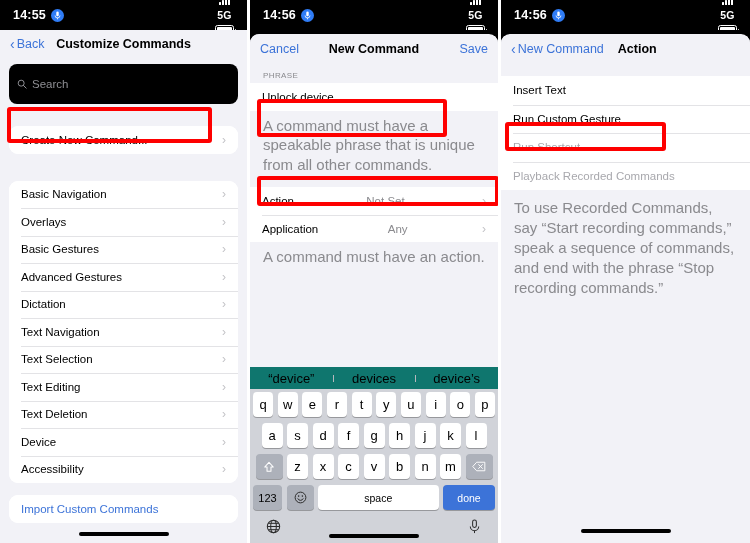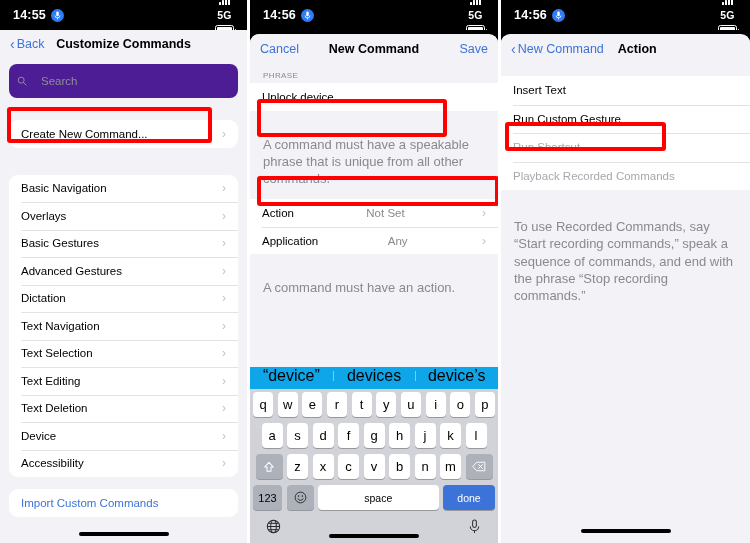--- a/index.html
+++ b/index.html
@@ -56,22 +56,22 @@
   .nav-title {
     position:absolute; left:0; right:0; text-align:center;
     font-size:12.5px; font-weight:bold; color:#000; pointer-events:none;
   }
   .nav-title.left-aligned { position: static; text-align:left; margin-left: 14px; }
   .nav-action { margin-left:auto; color:#3c73d8; font-size:12.5px; }
 
   
   .p1 .body { background:#f2f2f7; height: 513px; position:relative; }
   .searchbar {
-    margin: 6px 9px 0 9px; height: 34px; background:#4c1d95; border-radius: 8px;
-    display:flex; align-items:center; gap:14px; padding: 0 8px;
+    margin: 6px 9px 0 9px; height: 40px; background:#000000; border-radius: 8px;
+    display:flex; align-items:center; gap:5px; padding: 0 8px;
   }
   .searchbar .mag { width: 10px; height:10px; flex:0 0 auto; }
   .search-ph { color:#8e8e93; font-size: 11.5px; }
 
   .group {
     background:#fff; border-radius: 9px; margin: 0 9px; overflow:hidden;
   }
   .row {
     display:flex; align-items:center; height: 27.5px; padding: 0 12px;
     font-size: 11.5px; color:#000; position: relative; background:#fff;
@@ -101,30 +101,29 @@
     position:absolute; left:0; right:0; top:4px; bottom:0;
     background:#f2f2f7; border-radius: 9px 9px 0 0; overflow:hidden;
   }
   .sheet .navbar { height: 26px; margin-top: 2px; }
   .seclabel {
     font-size: 8px; color:#8a8a8e; letter-spacing:.4px;
     padding: 9px 13px 3px 13px; text-transform: uppercase;
   }
   .plain-group { background:#fff; }
   .footnote {
-    font-size: 13px; color:#8a8a8e; line-height: 1.33;
+    font-size: 15px; color:#8a8a8e; line-height: 1.33;
     padding: 5px 13px 0 13px;
-    margin-top: 20px;
   }
 
   
   .kb { position:absolute; left:0; right:0; bottom:0; background:#d1d3d9; }
   .predict {
-    height: 22px; display:flex; align-items:flex-start; background:#0ea5e9;
-    font-size: 16px; color:#000;
+    height: 22px; display:flex; align-items:center; background:#0f766e;
+    font-size: 13px; color:#000;
   }
   .predict .p { flex:1; text-align:center; position:relative; }
   .predict .p + .p::before {
     content:""; position:absolute; left:0; top:4px; bottom:4px; width:1px; background:#b6b8bd;
   }
   .kbrow { display:flex; justify-content:center; gap:4.5px; padding: 3px 3px; }
   .key {
     background:#fff; border-radius: 4px; height: 25px; width: 21px;
     display:flex; align-items:center; justify-content:center;
     font-size: 13px; color:#000; box-shadow: 0 1px 0 rgba(0,0,0,.28);

